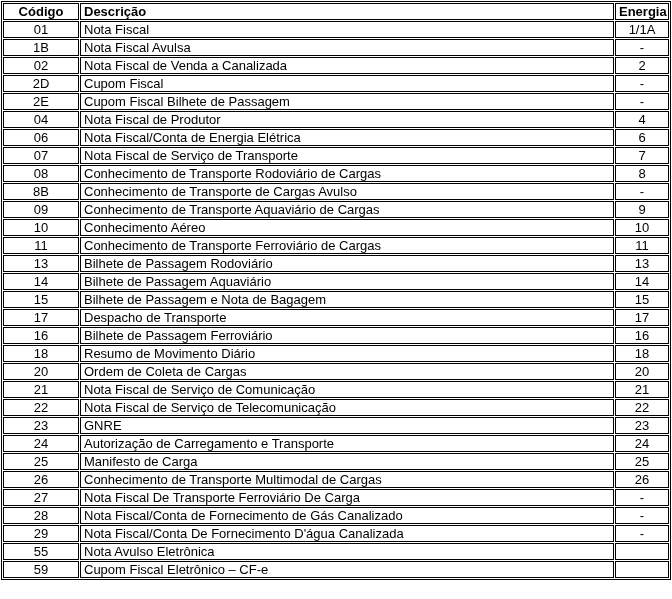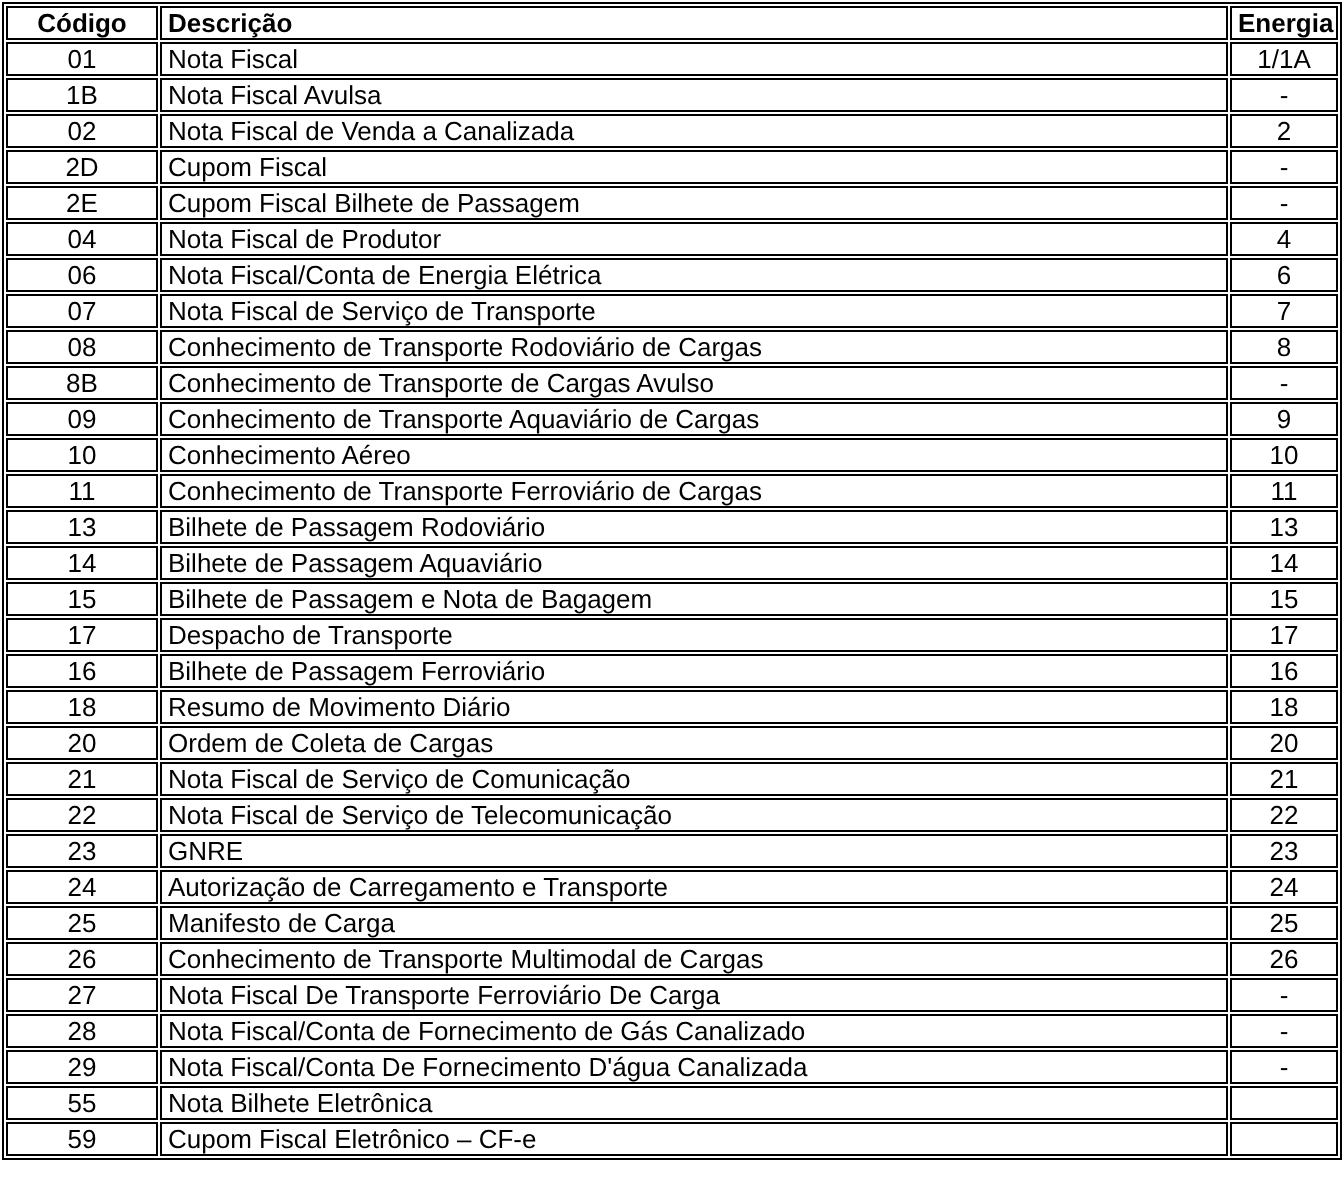--- a/index.html
+++ b/index.html
@@ -206,21 +206,21 @@
           <td>Nota Fiscal/Conta de Fornecimento de Gás Canalizado</td>
           <td class="c-center">-</td>
         </tr>
         <tr>
           <td class="c-center">29</td>
           <td>Nota Fiscal/Conta De Fornecimento D'água Canalizada</td>
           <td class="c-center">-</td>
         </tr>
         <tr>
           <td class="c-center">55</td>
-          <td>Nota Bilhete Eletrônica</td>
+          <td>Nota Avulso Eletrônica</td>
           <td class="c-center"></td>
         </tr>
         <tr>
           <td class="c-center">59</td>
           <td>Cupom Fiscal Eletrônico – CF-e</td>
           <td class="c-center"></td>
         </tr>
       </tbody>
   </table>
 </div>

